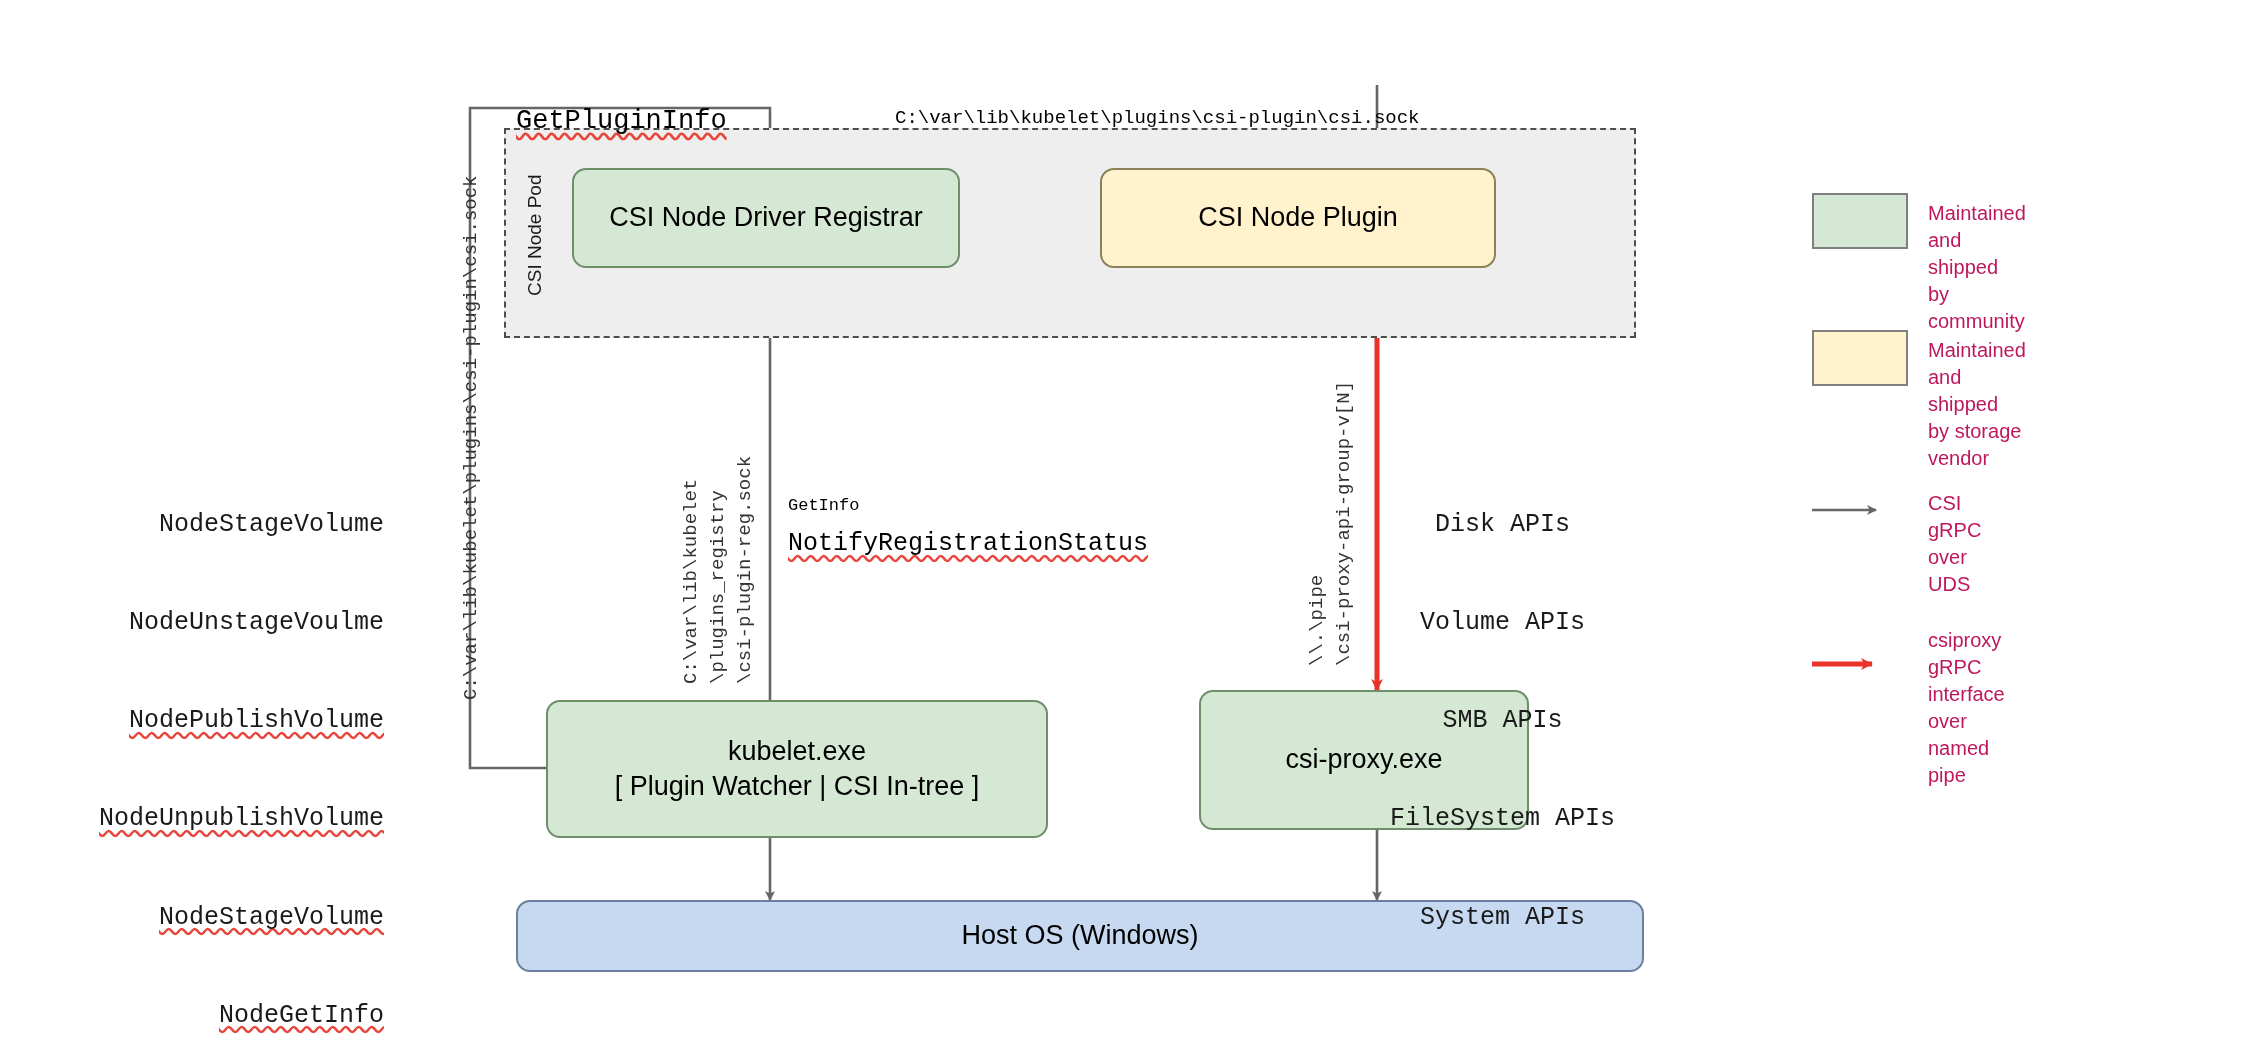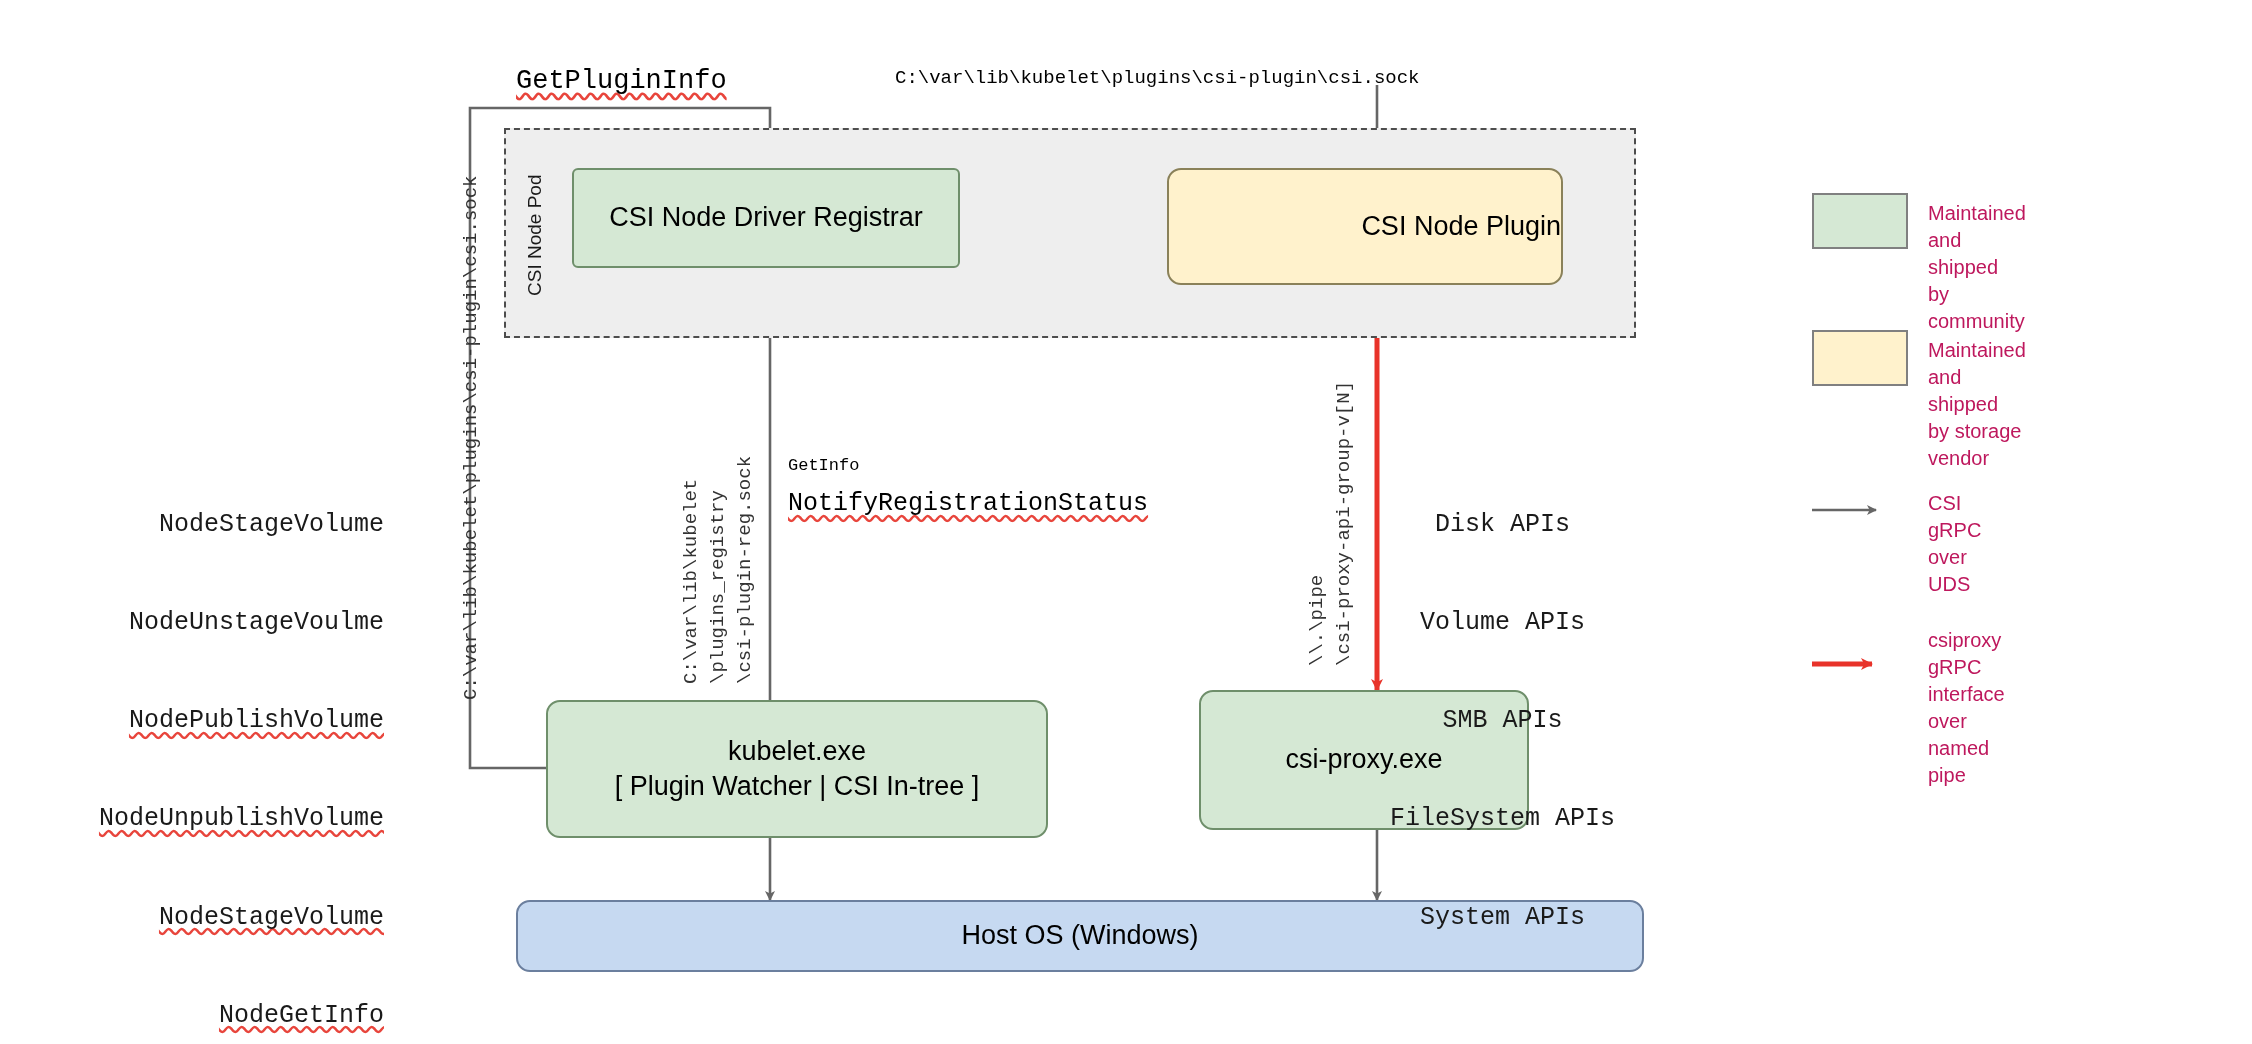--- a/index.html
+++ b/index.html
@@ -14,21 +14,21 @@
   .green{background:#d5e8d4;border-color:#6f8f6b;}
   .yellow{background:#fff2cc;border-color:#8a8159;}
   .blue{background:#c6d9f1;border-color:#6b7f9e;}
 
   .podbox{position:absolute;box-sizing:border-box;background:#eeeeee;
           border:2px dashed #4d4d4d;}
   .podlabel{position:absolute;font-size:19px;color:#1a1a1a;white-space:nowrap;
             transform-origin:0 0;transform:rotate(-90deg);}
 
   .mono{font-family:"Liberation Mono",monospace;}
-  .lbl{position:absolute;white-space:pre;color:#000;}
+  .lbl{position:absolute;white-space:pre;color:#000;margin-top:40px;}
   .vlbl{position:absolute;white-space:pre;color:#333;transform-origin:0 0;
         transform:rotate(-90deg);font-family:"Liberation Mono",monospace;}
 
   
   .sq{ text-decoration: underline wavy #e8453c; text-decoration-skip-ink:none;
        text-underline-offset:4px; }
 
   .apilist{position:absolute;text-align:right;font-family:"Liberation Mono",monospace;
            font-size:25px;line-height:1.31;color:#1a1a1a;white-space:pre;}
   .apilist div{display:block;}
@@ -87,25 +87,25 @@
       <path d="M1812,510 L1876,510" fill="none" stroke="#666666" stroke-width="2.6" marker-end="url(#agray)"></path>
     </g>
     <g>
       <path d="M1812,664 L1872,664" fill="none" stroke="#e8332a" stroke-width="5" marker-end="url(#ared)"></path>
     </g>
   </svg>
 
   <div class="podbox" style="left:504px;top:128px;width:1132px;height:210px;"></div>
   <div class="podlabel" style="left:524px;top:296px;">CSI Node Pod</div>
 
-  <div class="node green" style="left:572px;top:168px;width:388px;height:100px;border-radius:6px;">
+  <div class="node green" style="left:572px;top:168px;width:388px;height:100px;">
     <span>CSI Node Driver Registrar</span>
   </div>
 
-  <div class="node yellow" style="left:1167px;top:168px;width:396px;height:117px;justify-content:flex-end;">
+  <div class="node yellow" style="left:1100px;top:168px;width:396px;height:100px;">
     <span>CSI Node Plugin</span>
   </div>
 
   <div class="node green" style="left:546px;top:700px;width:502px;height:138px;flex-direction:column;">
     <span>kubelet.exe</span>
     <span>[ Plugin Watcher | CSI In-tree ]</span>
   </div>
 
   <div class="node green" style="left:1199px;top:690px;width:330px;height:140px;">
     <span>csi-proxy.exe</span>

